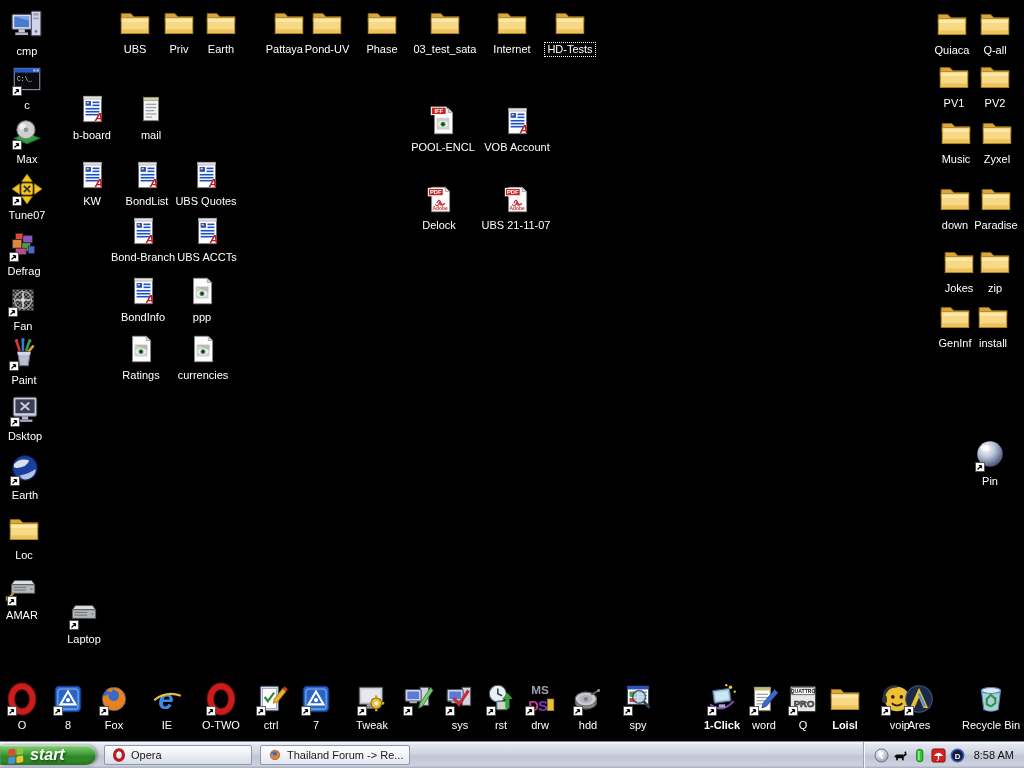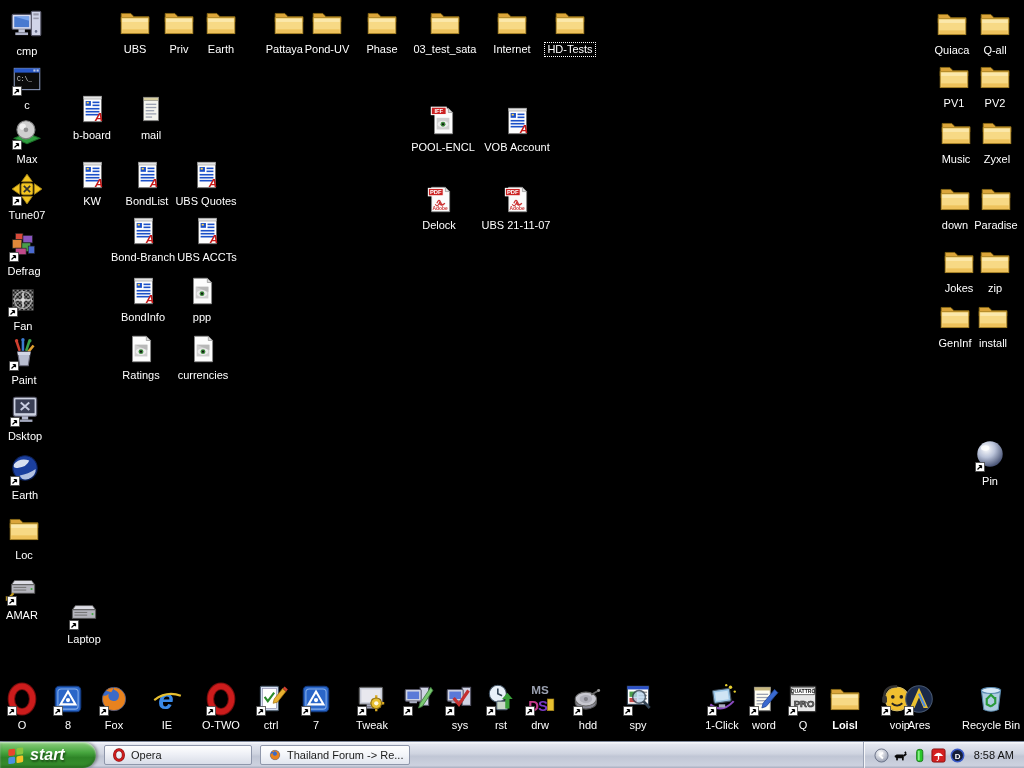--- a/index.html
+++ b/index.html
@@ -11,21 +11,21 @@
   .icon-art > svg{width:100%;height:100%;display:block}
   .shortcut{position:absolute;left:2px;bottom:0;width:10px;height:10px}
   .shortcut svg{width:100%;height:100%;display:block}
   .icon-label{margin-top:2px;font-size:11px;line-height:13px;color:#fff;white-space:nowrap;
               text-shadow:1px 1px 1px #000;padding:0 2px;border:1px dotted transparent}
   .desktop-icon.selected .icon-label{border:1px dotted #fff}
   
   #taskbar{position:absolute;left:0;bottom:0;width:1024px;height:26px;
            background:linear-gradient(#fbfcfe,#e3e6f0 10%,#cfd4e0 45%,#c0c6d5 55%,#cdd2df 90%,#a8aec0);
            border-top:1px solid #7d8699;display:flex;align-items:center;z-index:5}
-  .start-btn{height:26px;width:96px;border-radius:0 13px 13px 0;
+  .start-btn{height:20px;width:96px;border-radius:0 13px 13px 0;
              background:linear-gradient(#8ed080,#47a63f 40%,#2e8427 60%,#39922f);
              box-shadow:inset 0 1px 2px rgba(255,255,255,.6),inset 0 -2px 3px rgba(0,40,0,.35),2px 0 3px rgba(0,0,0,.35);
              display:flex;align-items:center;gap:5px;padding-left:7px;box-sizing:border-box;cursor:pointer}
   .start-flag{width:18px;height:18px}
   .start-flag svg{width:100%;height:100%;display:block}
   .start-text{font-size:16px;font-weight:bold;font-style:italic;color:#fff;text-shadow:1px 2px 2px #1c4f16}
   #task-buttons{display:flex;align-items:center;height:100%}
   .task-btn{height:20px;margin-left:8px;border:1px solid #8f97ab;border-radius:2px;
             background:linear-gradient(#ffffff,#eef0f6 45%,#d9dde8);
             display:flex;align-items:center;gap:5px;padding:0 7px;box-sizing:border-box;
@@ -1015,21 +1015,21 @@
           </svg>
           <div class="shortcut">
             <svg viewBox="0 0 10 10">
               <rect x="0.5" y="0.5" width="9" height="9" fill="#fff" stroke="#444" stroke-width="0.8"></rect>
               <path d="M2.5 7.5L6.5 3.5M6.5 3.5H3.8M6.5 3.5v2.7" stroke="#000" stroke-width="1.2" fill="none"></path>
             </svg>
           </div>
         </div>
         <div class="icon-label">spy</div>
       </div>
-      <div class="desktop-icon" style="left: 686px; top: 682px;">
+      <div class="desktop-icon" style="left: 686px; top: 682px; font-weight: bold;">
         <div class="icon-art">
           <svg viewBox="0 0 32 32">
             <g transform="rotate(-8 16 14)">
               <rect x="8" y="7" width="16" height="12" rx="1" fill="#9ec8e8" stroke="#456"></rect>
               <rect x="10" y="9" width="12" height="8" fill="#cfe4f4"></rect>
             </g>
             <path d="M5 21q11 9 22-3" stroke="#8a4ac0" stroke-width="2" fill="none"></path>
             <rect x="13" y="21" width="6" height="3" fill="#a8acc0"></rect>
             <circle cx="24" cy="5" r="1.6" fill="#e8d030"></circle>
             <circle cx="28" cy="9" r="1.1" fill="#e8d030"></circle>

